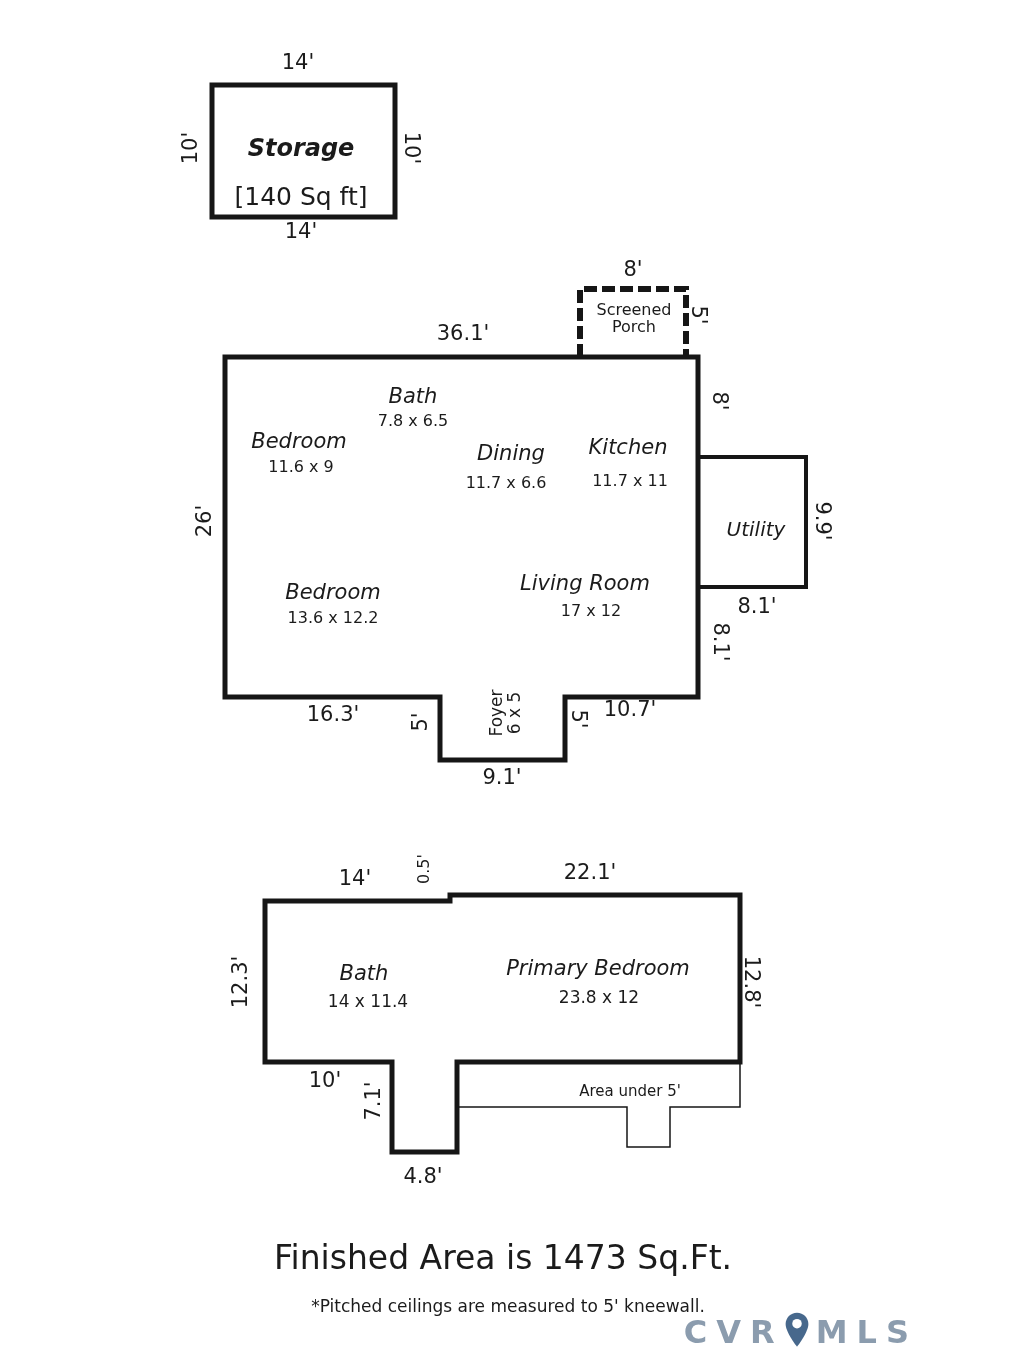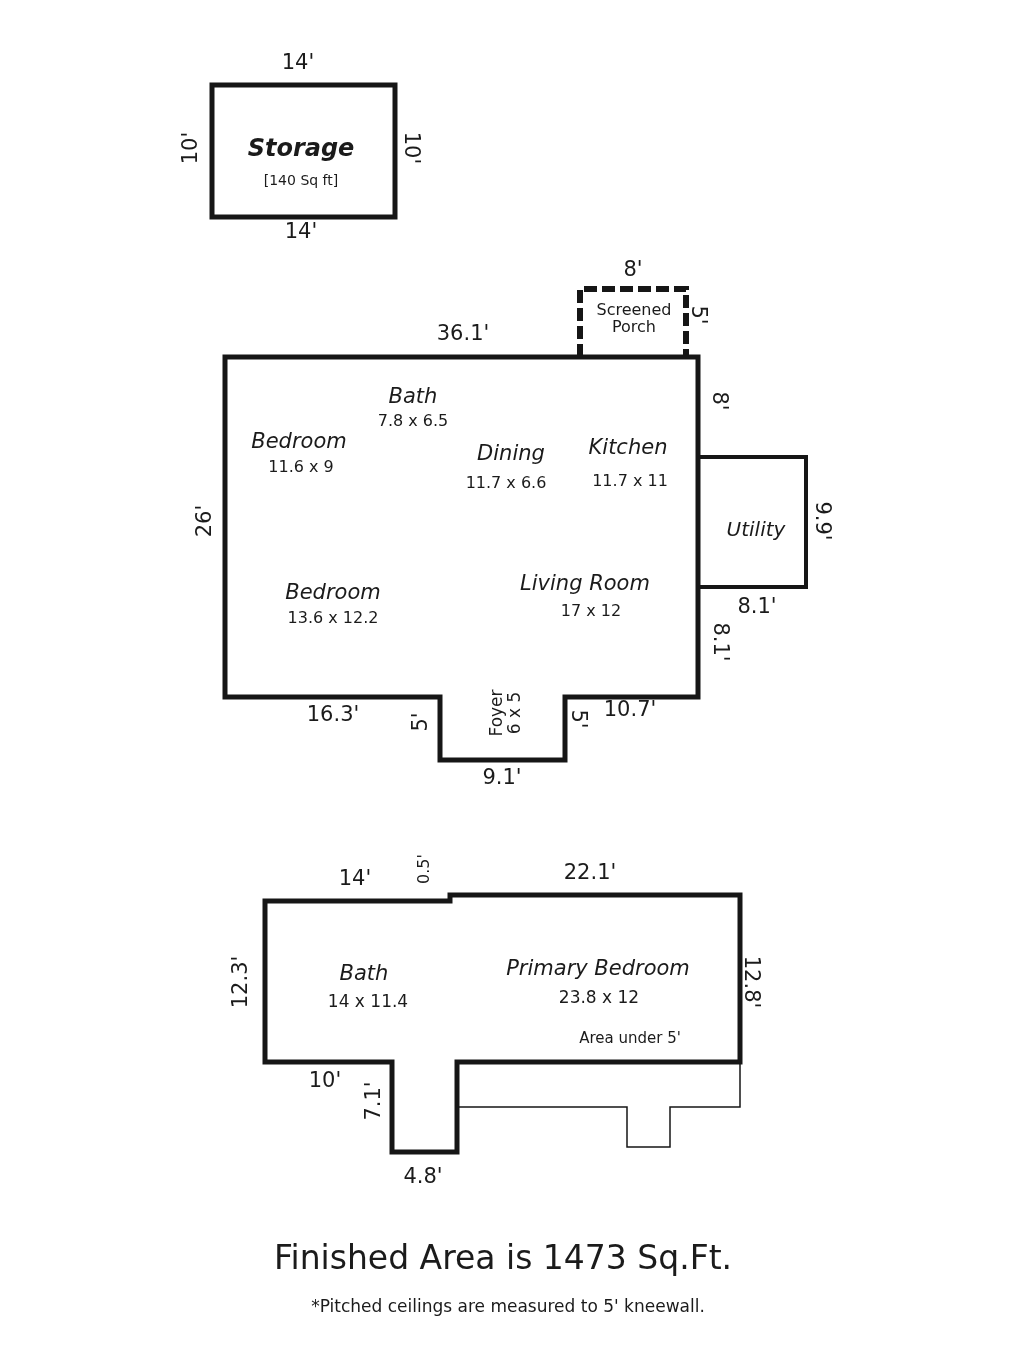--- a/index.html
+++ b/index.html
@@ -19,21 +19,21 @@
     text-align:center;
     line-height:1.08;
   }
   .rot-l{transform:translate(-50%,-50%) rotate(-90deg);}
   .rot-r{transform:translate(-50%,-50%) rotate(90deg);}
   .dim{font-size:21px;}
   .dim-sm{font-size:16px;}
   .room-name{font-size:21px;font-style:italic;}
   .room-dim{font-size:16px;}
   .storage-title{font-size:24px;font-weight:bold;font-style:italic;}
-  .storage-area{font-size:14px;}
+  .storage-area{font-size:25px;margin-top:15px;}
   .porch-label{font-size:16px;line-height:17px;}
   .foyer-label{font-size:17px;line-height:18px;}
   .area-under{font-size:15px;}
   .finished{font-size:33px;}
   .note{font-size:17px;font-weight:normal;}
   .logo{
     position:absolute;
     right:10px;top:1312px;
     display:flex;align-items:center;
     height:40px;
@@ -124,19 +124,27 @@
 
   <div class="lbl room-name" style="left:364px;top:973px">Bath</div>
   <div class="lbl room-dim" style="left:368px;top:1001px;font-size:17px">14 x 11.4</div>
 
   <div class="lbl room-name" style="left:598px;top:968px">Primary Bedroom</div>
   <div class="lbl room-dim" style="left:599px;top:997px;font-size:17px">23.8 x 12</div>
 
   <div class="lbl dim" style="left:325px;top:1080px">10'</div>
   <div class="lbl dim rot-l" style="left:373px;top:1101px">7.1'</div>
   <div class="lbl dim" style="left:423px;top:1176px">4.8'</div>
-  <div class="lbl area-under" style="left:630px;top:1038px">Area under 5'</div>
+  <div class="lbl area-under" style="left:630px;top:1091px">Area under 5'</div>
 
   <div class="lbl finished" style="left:503px;top:1258px">Finished Area is 1473 Sq.Ft.</div>
   <div class="lbl note" style="left:508px;top:1306px">*Pitched ceilings are measured to 5' kneewall.</div>
 
+  <div class="logo">
+    <span class="letters">CVR</span>
+    <svg width="26" height="38" viewBox="0 0 24 34">
+      <path d="M12 1 C6 1 1.5 5.6 1.5 11.5 c0 7.8 10.5 21 10.5 21 s10.5 -13.2 10.5 -21 C22.5 5.6 18 1 12 1 z" fill="#47688c"></path>
+      <circle cx="12" cy="11.2" r="4.4" fill="#ffffff"></circle>
+    </svg>
+    <span class="letters last">MLS</span>
+  </div>
 
 </div>
 
 </body></html>

